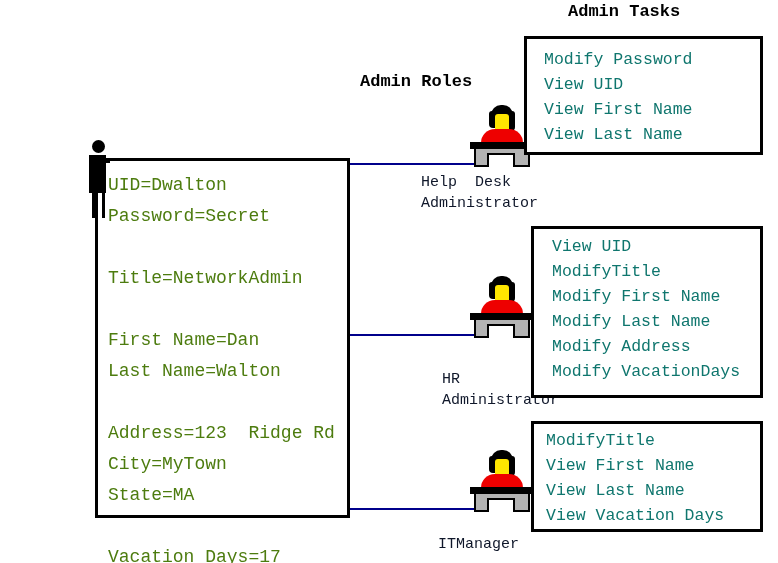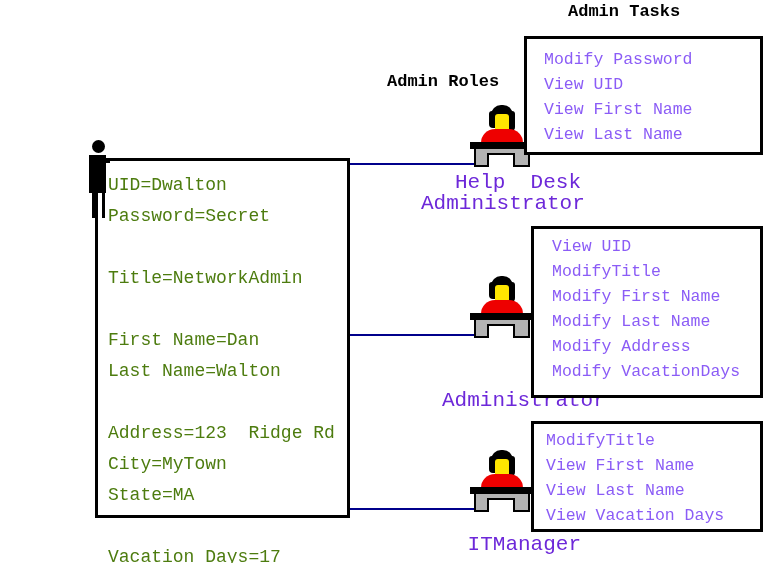--- a/index.html
+++ b/index.html
@@ -176,57 +176,57 @@
     width: 28px;
     height: 14px;
     background: #ffffff;
     border: 2px solid #000000;
     border-bottom: none;
     box-sizing: border-box;
   }
 
   .role-label {
     position: absolute;
-    font-size: 21px;
+    font-size: 15px;
     line-height: 21px;
-    color: #6d28d9;
-    text-align: right;
+    color: #0f172a;
+    text-align: left;
     white-space: pre;
   }
 
   
   .task-box {
     position: absolute;
     border: 3px solid #000000;
     box-sizing: border-box;
     background: #ffffff;
   }
   .task-list {
     position: absolute;
     font-size: 16.5px;
     line-height: 25px;
-    color: #8b5cf6;
+    color: #0f766e;
     white-space: pre;
   }
 
   
   .connector {
     position: absolute;
     height: 2px;
     background: #00008b;
   }
 </style>
 </head>
 <body>
 
 <div id="canvas">
 
   <div class="title" style="left:528px; top:2px;">Admin Tasks</div>
 
-  <div class="title" style="left:347px; top:72px;">Admin Roles</div>
+  <div class="title" style="left:320px; top:72px;">Admin Roles</div>
 
 
   <div id="it-admin-box"></div>
 
   <div id="it-admin-attrs">UID=Dwalton
 Password=Secret
 
 Title=NetworkAdmin
 
 First Name=Dan
@@ -293,21 +293,21 @@
   <div class="role-figure" style="left:425px; top:450px;">
     <div class="rf-hair"></div>
     <div class="rf-hair2"></div>
     <div class="rf-hair3"></div>
     <div class="rf-face"></div>
     <div class="rf-shirt"></div>
     <div class="rf-desktop"></div>
     <div class="rf-deskbody"></div>
     <div class="rf-deskhole"></div>
   </div>
-  <div class="role-label" style="left:381px; top:534px; width:160px;">ITManager</div>
+  <div class="role-label" style="left:398px; top:534px; width:160px;">ITManager</div>
 
   <div class="task-box" style="left:491px; top:421px; width:232px; height:111px;"></div>
   <div class="task-list" style="left:506px; top:428px;">ModifyTitle
 View First Name
 View Last Name
 View Vacation Days</div>
 
 </div>
 
 </body></html>

